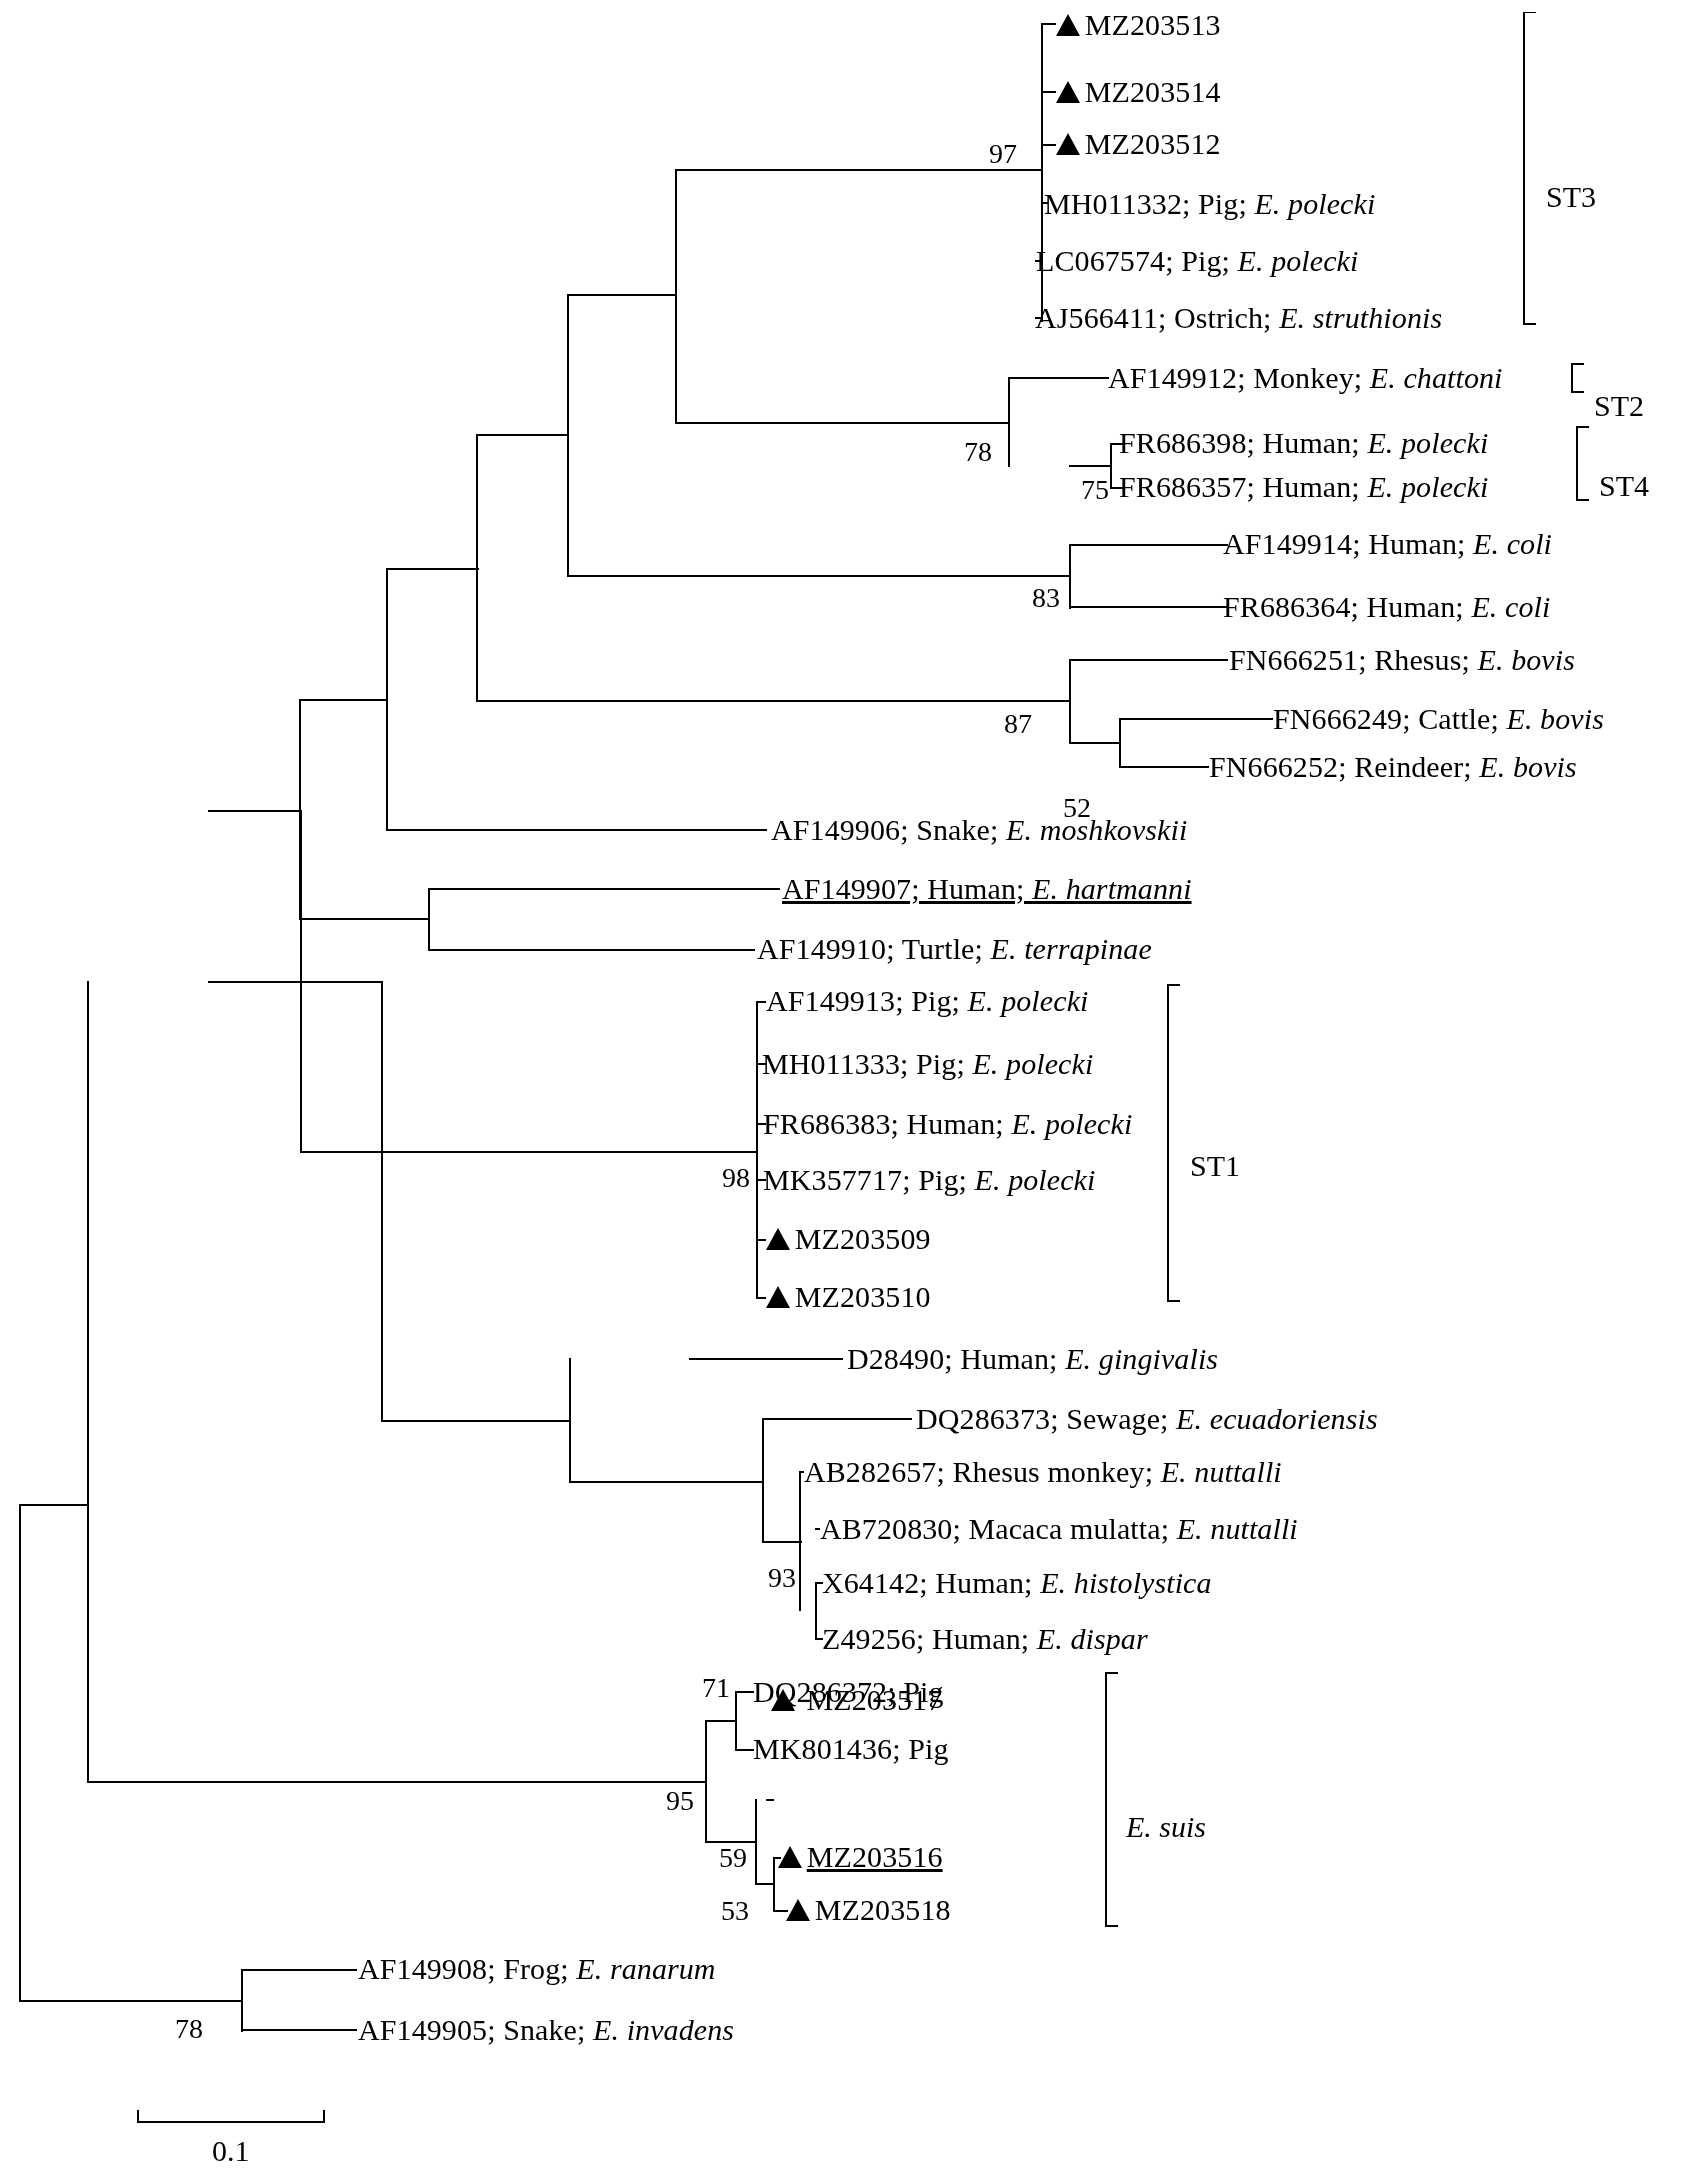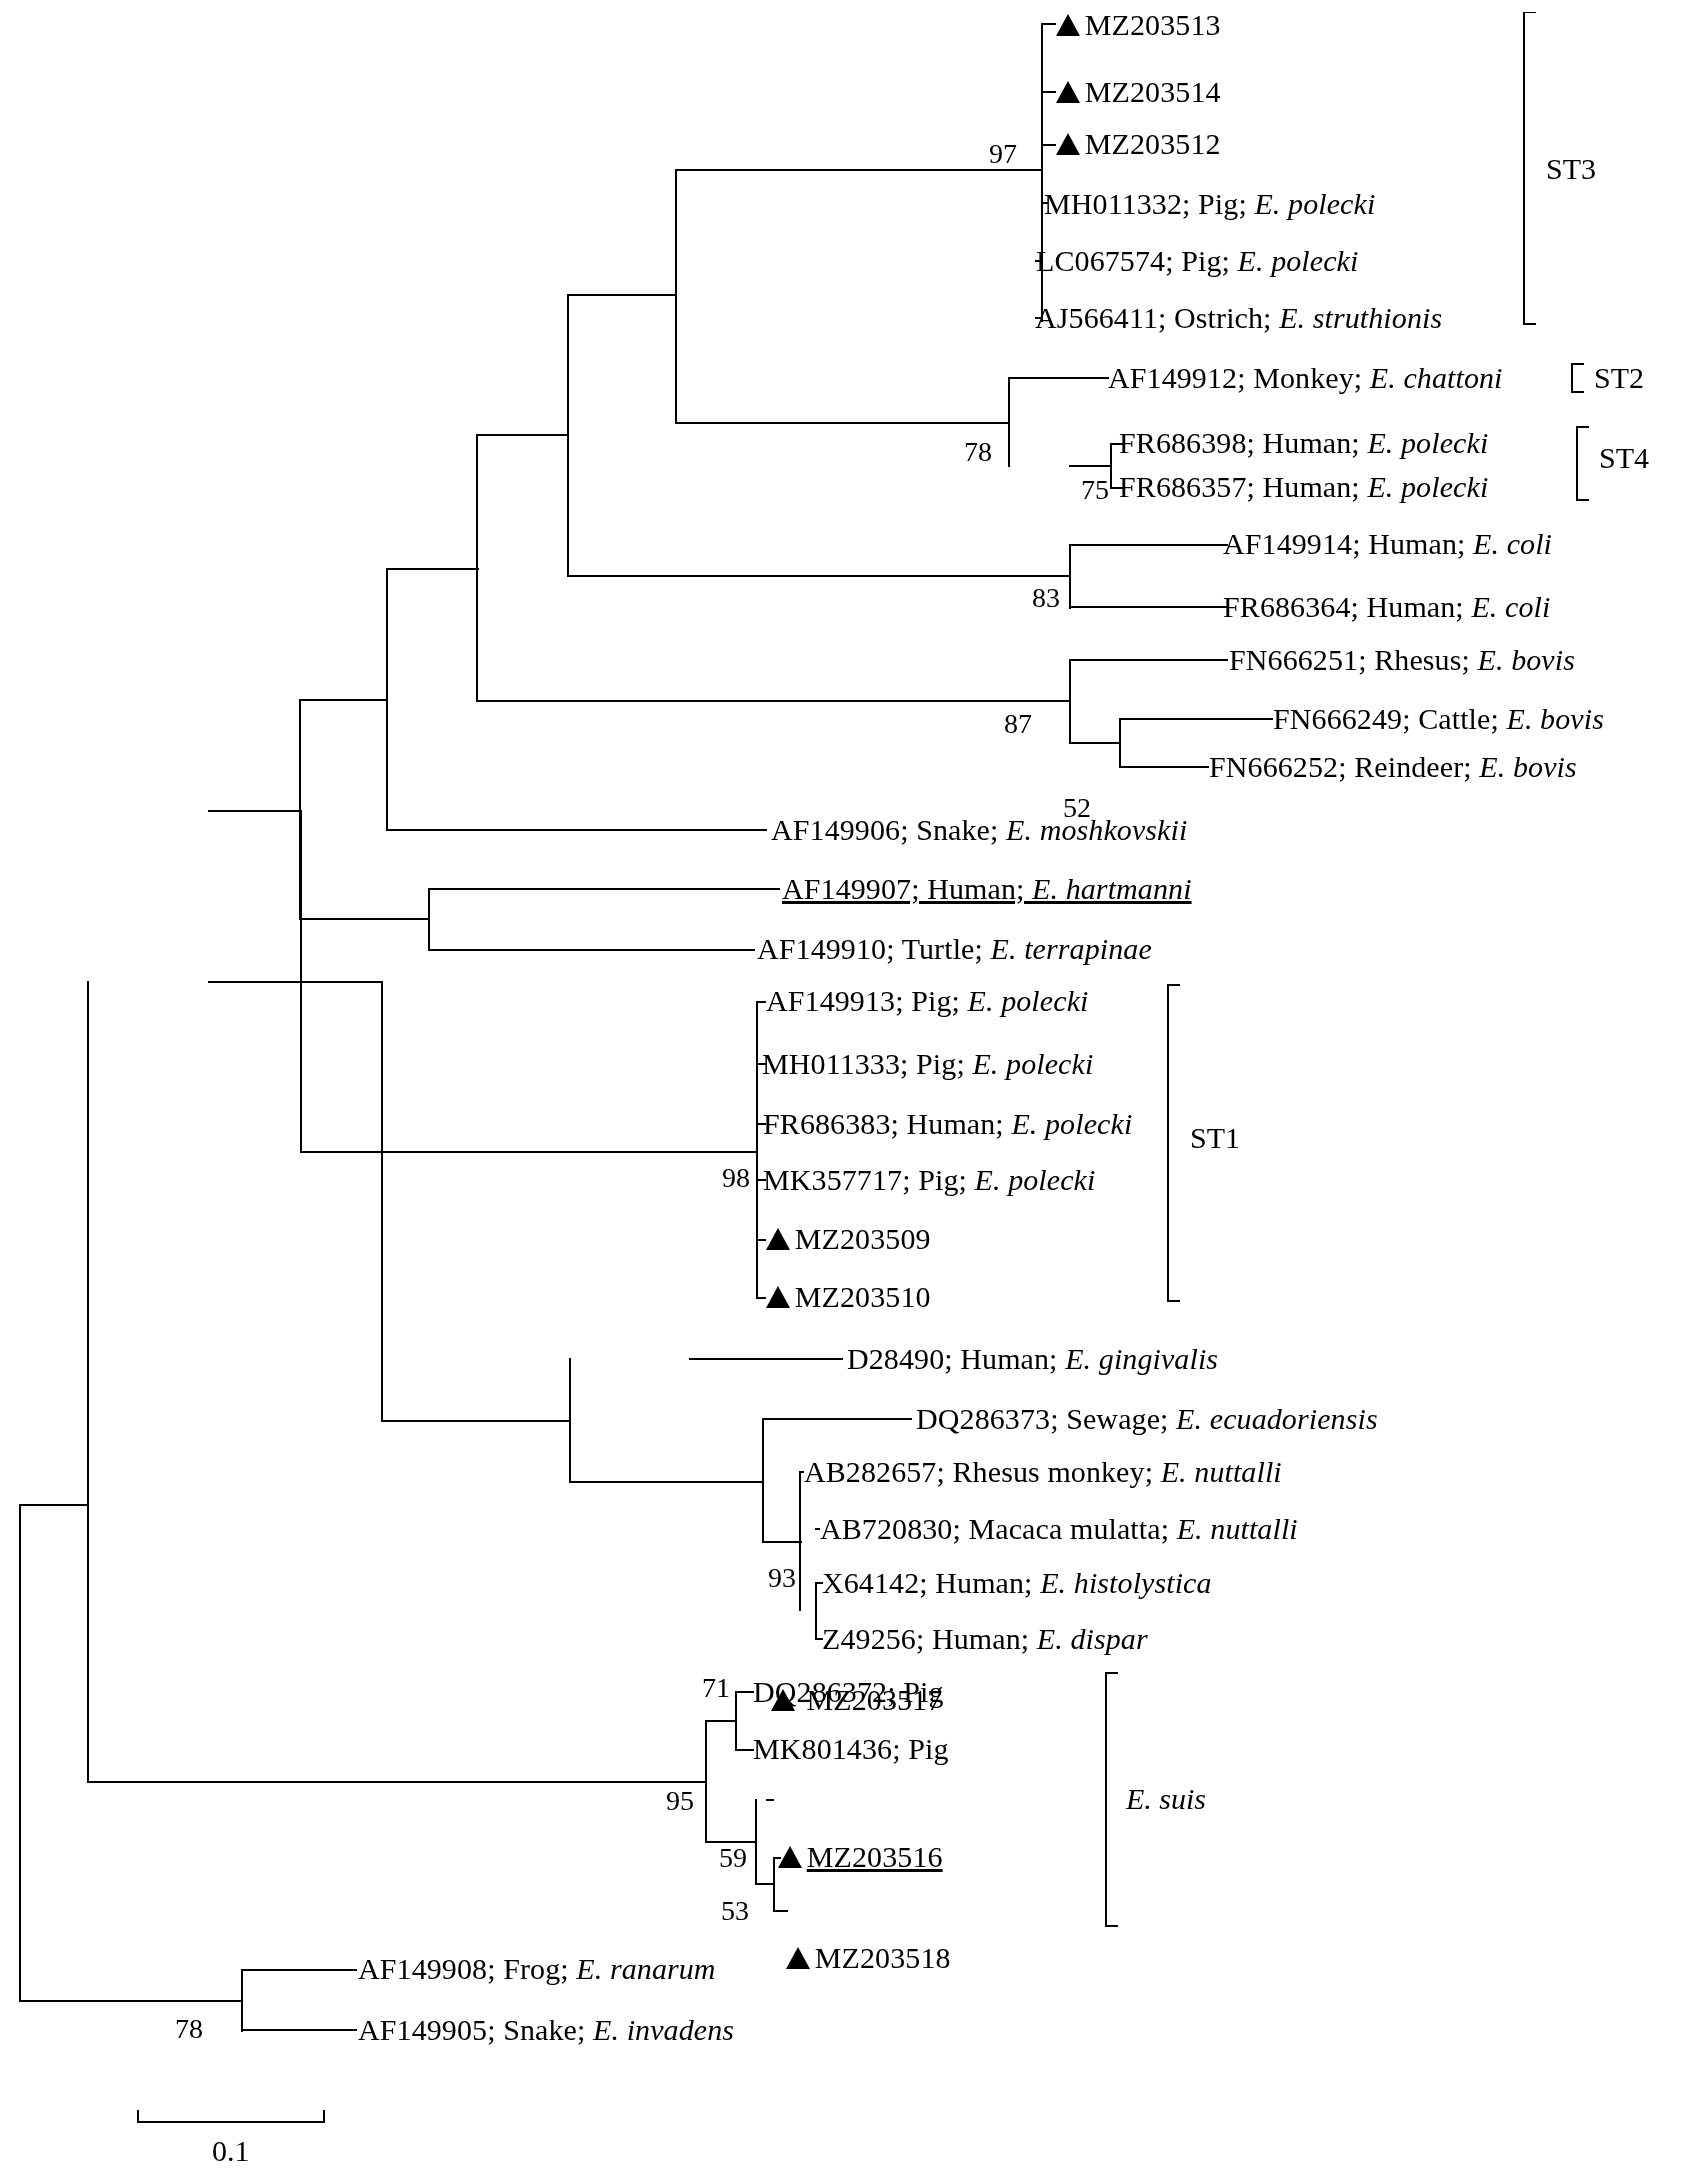--- a/index.html
+++ b/index.html
@@ -65,20 +65,21 @@
     width: 12.5px; height: 1.9px;
     background: #000;
   }
   .bracket .bt { top: 0; }
   .bracket .bb { bottom: 0; }
   .bracket-label {
     position: absolute;
     font-size: 30px;
     line-height: 1;
     white-space: nowrap;
+    margin-top: 28px;
   }
   .bracket-label.ital { font-style: italic; }
   .scale-line {
     position: absolute;
     background: #000;
   }
   .scale-label {
     position: absolute;
     font-size: 30px;
     line-height: 1;
@@ -182,21 +183,21 @@
   </div>
   <div class="taxon" style="left:753px; top:1734px;">
     <span>MK801436; Pig</span>
   </div>
   <div class="taxon" style="left:771px; top:1685px;text-align:right;">
     <span class="tri"></span><span style="margin-left:6.7px;">MZ203517</span>
   </div>
   <div class="taxon" style="left:778px; top:1842px;text-decoration:underline;">
     <span class="tri"></span><span>MZ203516</span>
   </div>
-  <div class="taxon" style="left:786px; top:1895px;margin-top:48px;">
+  <div class="taxon" style="left:786px; top:1895px;">
     <span class="tri"></span><span>MZ203518</span>
   </div>
   <div class="taxon" style="left:358px; top:1954px;">
     <span>AF149908; Frog; </span><span class="sp">E. ranarum</span>
   </div>
   <div class="taxon" style="left:358px; top:2015px;">
     <span>AF149905; Snake; </span><span class="sp">E. invadens</span>
   </div>
 
   <div class="boot" style="left:989px; top:140px;">97</div>

